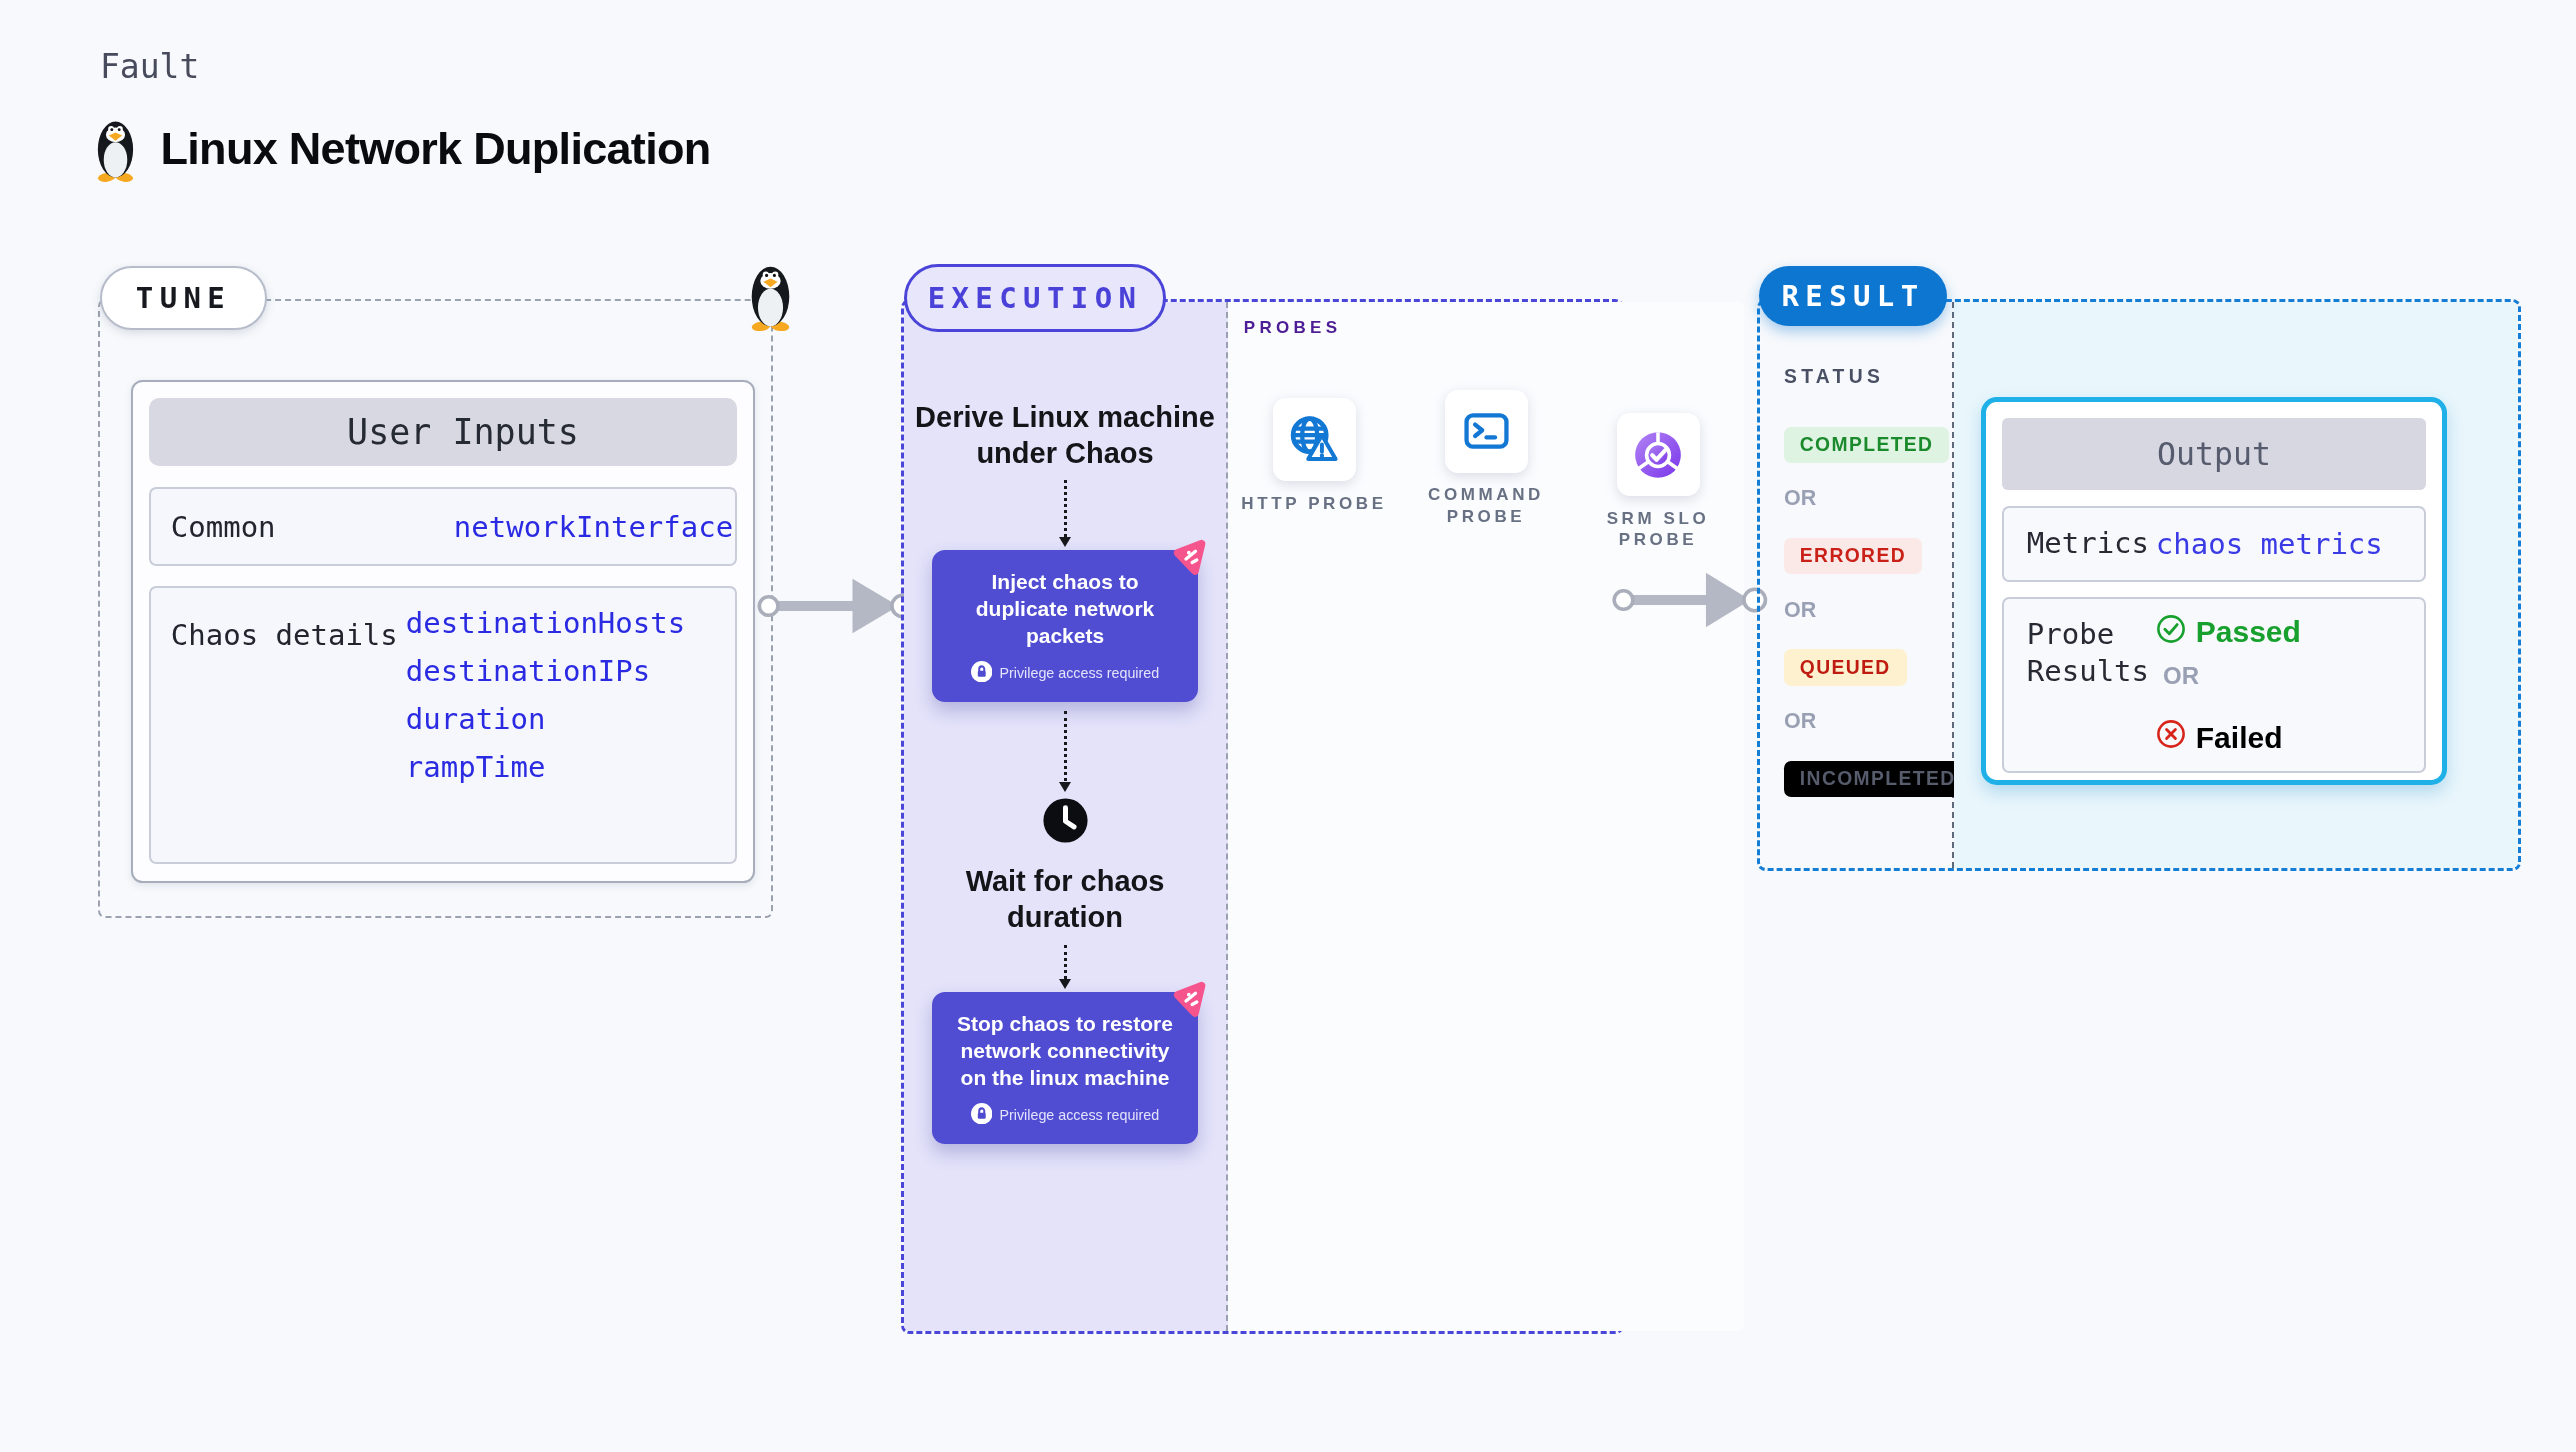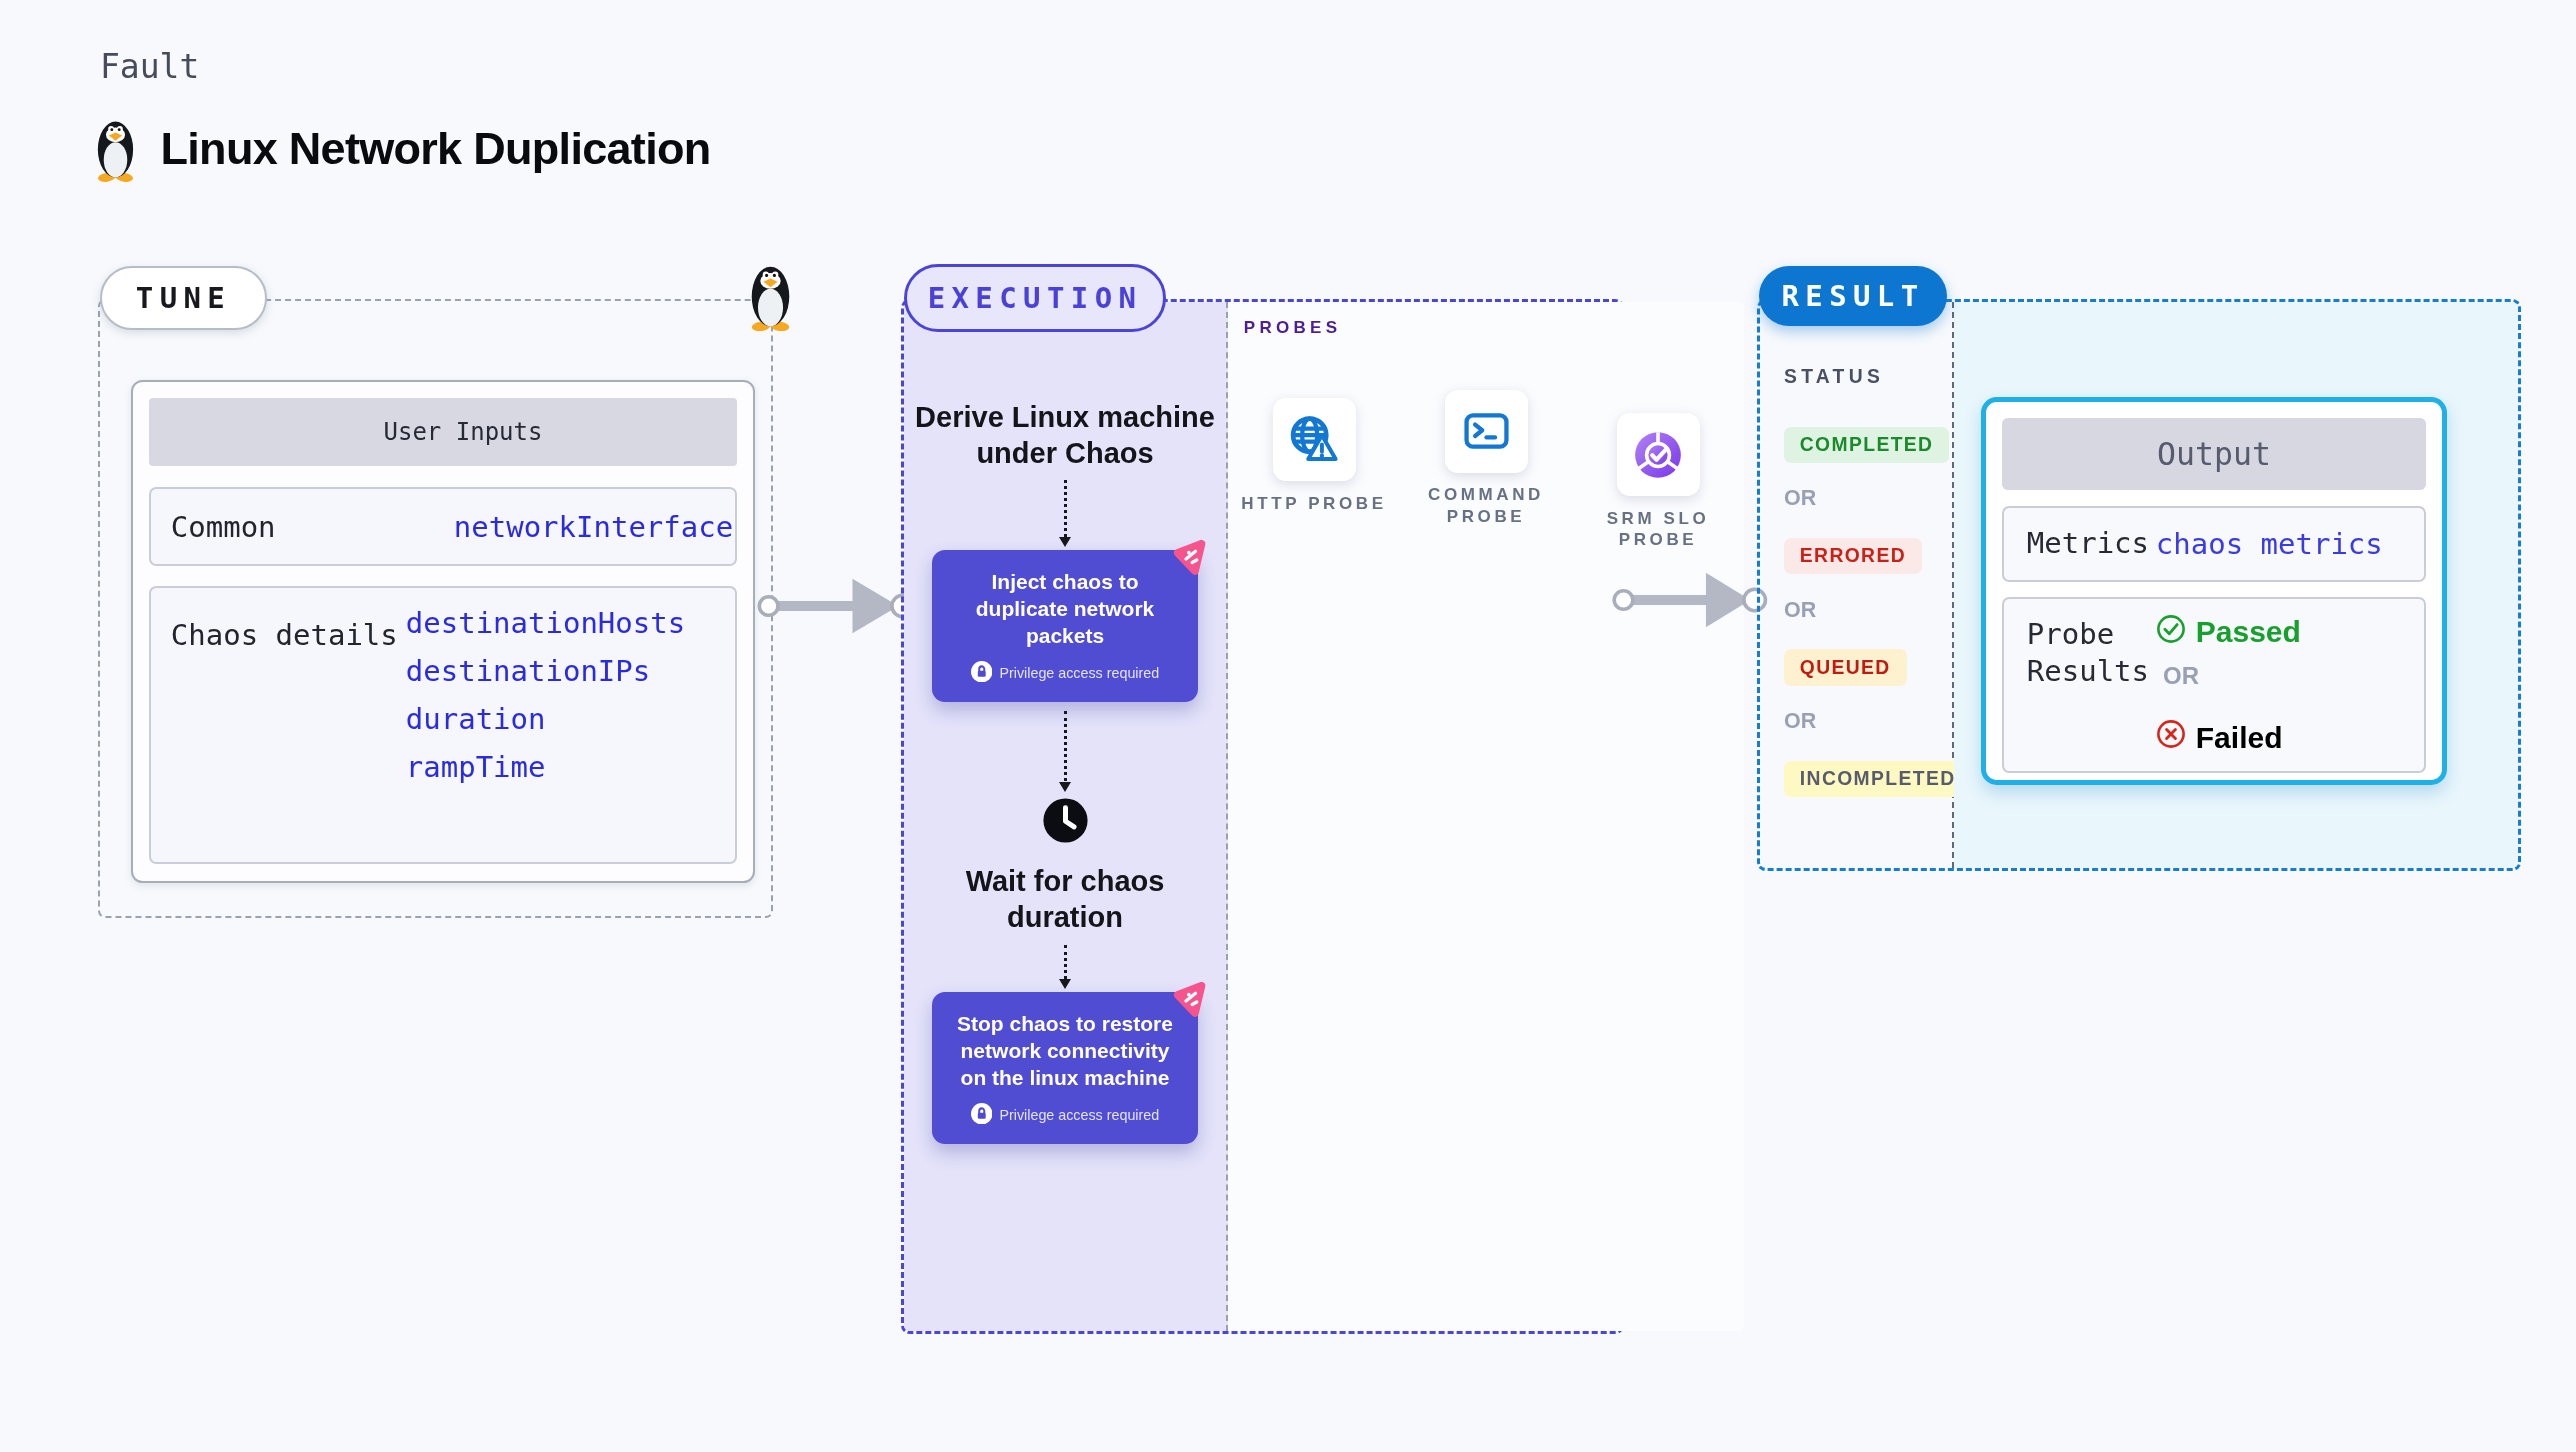--- a/index.html
+++ b/index.html
@@ -22,22 +22,22 @@
   .result-badge{left:1759px;top:266px;width:188px;height:60px;background:#0d76d0;color:#ffffff;
               box-shadow:0 5.7px 13px rgba(13,118,208,.35);}
 
   
   .tune-box{position:absolute;left:98px;top:299px;width:671px;height:615px;
             border:2.9px dashed #9ba2af;border-radius:7.2px;}
   .tune-penguin{position:absolute;left:744px;top:259px;z-index:6;}
   .ui-card{position:absolute;left:131px;top:380px;width:624px;height:503px;background:#fdfdff;
            border:2.9px solid #a7adbb;border-radius:11.5px;padding:15.8px;box-sizing:border-box;
            box-shadow:0 2.1px 7.2px rgba(130,140,160,.18);}
-  .ui-header{height:68px;background:#d8d8e2;border-radius:4px;display:flex;align-items:center;
-             justify-content:center;font-size:24px;color:#262a34;padding-left:40px;}
+  .ui-header{height:68px;background:#d8d8e2;border-radius:10px;display:flex;align-items:center;
+             justify-content:center;font-size:35px;color:#262a34;padding-left:40px;}
   .ui-row{border:2.1px solid #c9cdd9;border-radius:7.2px;background:#f6f7fc;display:flex;box-sizing:border-box;}
   .row-common{margin-top:21.5px;height:79px;align-items:center;gap:48px;}
   .row-chaos{margin-top:20px;height:278px;align-items:flex-start;}
   .ui-label{flex:0 0 255px;padding-left:20px;font-size:29px;color:#22252e;box-sizing:border-box;}
   .row-chaos .ui-label{padding-top:30px;}
   .ui-value{font-size:29px;color:#2a2ae2;}
   .chaos-values{list-style:none;margin:0;padding:18.6px 0 0 0;width:367px;word-break:break-all;}
   .chaos-values li{font-size:29px;line-height:33px;color:#2a2ae2;margin-bottom:15px;}
 
   
@@ -298,21 +298,21 @@
 
   <div class="result-box">
     <div class="status-col">
       <div class="status-title">STATUS</div><br>
       <span class="status-badge" style="color: rgb(27, 138, 45); background-color: rgb(222, 243, 225);">COMPLETED</span>
       <div class="or-label">OR</div>
       <span class="status-badge" style="color: rgb(201, 32, 23); background-color: rgb(251, 233, 231);">ERRORED</span>
       <div class="or-label">OR</div>
       <span class="status-badge" style="color: rgb(191, 27, 16); background-color: rgb(253, 241, 207);">QUEUED</span>
       <div class="or-label">OR</div>
-      <span class="status-badge" style="color: rgb(86, 92, 108); background-color: #fef9c3;">INCOMPLETED</span>
+      <span class="status-badge" style="color: rgb(86, 92, 108); background-color: #000000;">INCOMPLETED</span>
     </div>
 
     <div class="output-col">
       <div class="output-card">
         <div class="output-header mono">Output</div>
 
         <div class="output-row o-row1">
           <div class="o-label mono">Metrics</div>
           <div class="o-value mono">chaos metrics</div>
         </div>

